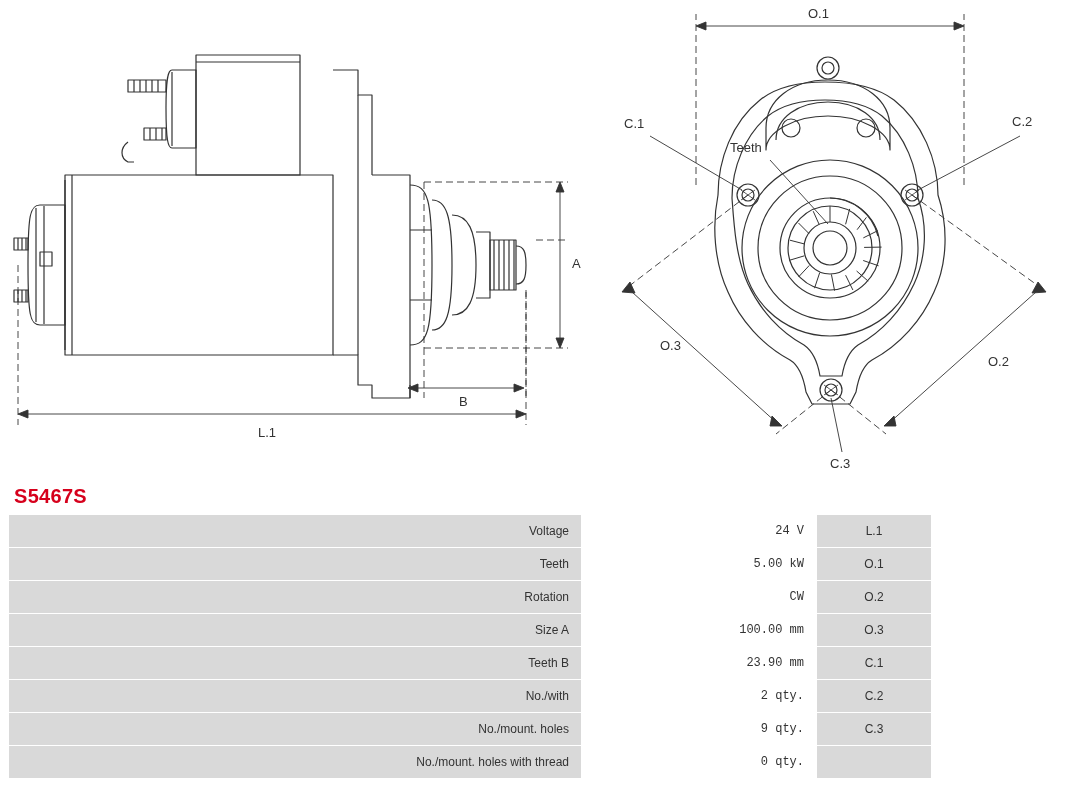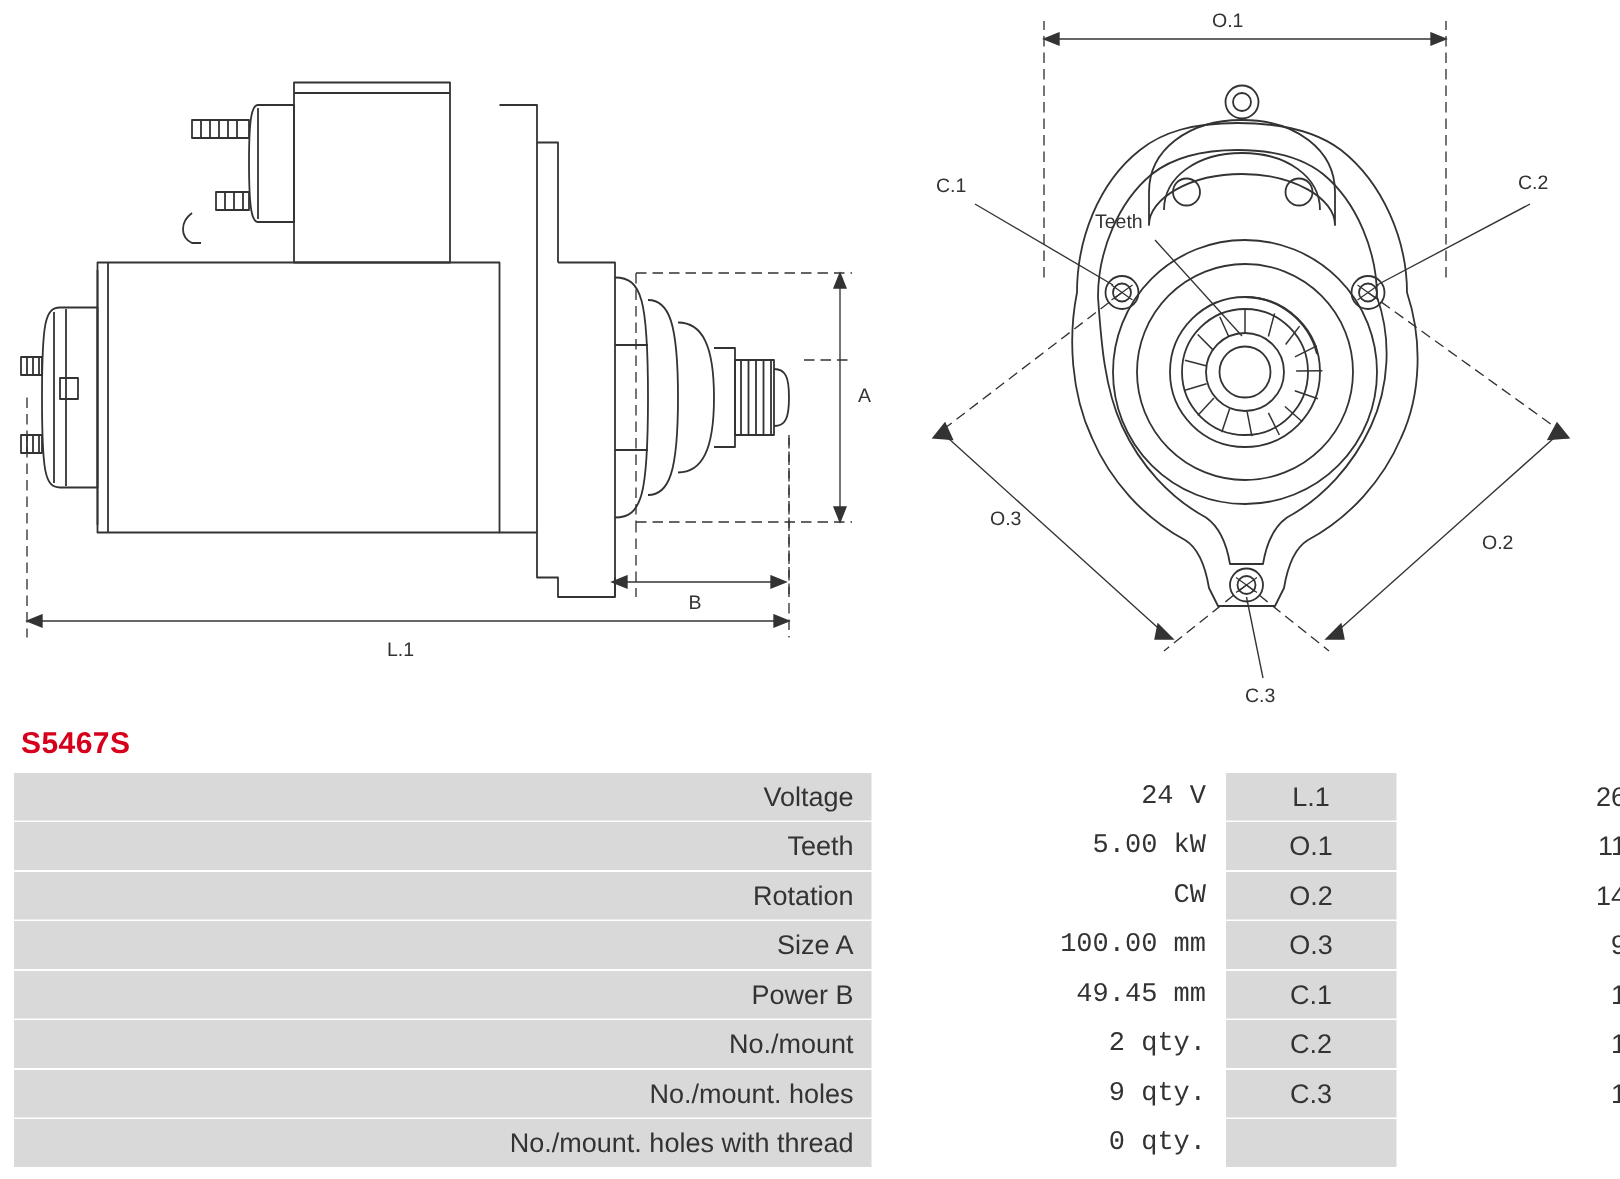--- a/index.html
+++ b/index.html
@@ -54,21 +54,21 @@
     top: 514px;
     width: 1064px;
   }
   table.specs {
     border-collapse: collapse;
     width: 1064px;
     table-layout: fixed;
   }
   table.specs td {
     height: 32px;
-    font-size: 18px;
+    font-size: 12px;
     padding: 0 12px;
     border: 1px solid #ffffff;
     white-space: nowrap;
     overflow: hidden;
   }
   td.lbl {
     background: #d9d9d9;
     text-align: right;
     color: #333333;
     width: 548px;
@@ -349,27 +349,27 @@
           <td class="lbl2">O.2</td>
           <td class="val2">144.00 mm</td>
         </tr>
         <tr>
           <td class="lbl">Size A</td>
           <td class="val">100.00 mm</td>
           <td class="lbl2">O.3</td>
           <td class="val2">95.00 mm</td>
         </tr>
         <tr>
-          <td class="lbl">Power B</td>
-          <td class="val">49.45 mm</td>
+          <td class="lbl">Teeth B</td>
+          <td class="val">23.90 mm</td>
           <td class="lbl2">C.1</td>
           <td class="val2">14.00 mm</td>
         </tr>
         <tr>
-          <td class="lbl">No./mount</td>
+          <td class="lbl">No./with</td>
           <td class="val">2 qty.</td>
           <td class="lbl2">C.2</td>
           <td class="val2">14.00 mm</td>
         </tr>
         <tr>
           <td class="lbl">No./mount. holes</td>
           <td class="val">9 qty.</td>
           <td class="lbl2">C.3</td>
           <td class="val2">14.00 mm</td>
         </tr>

